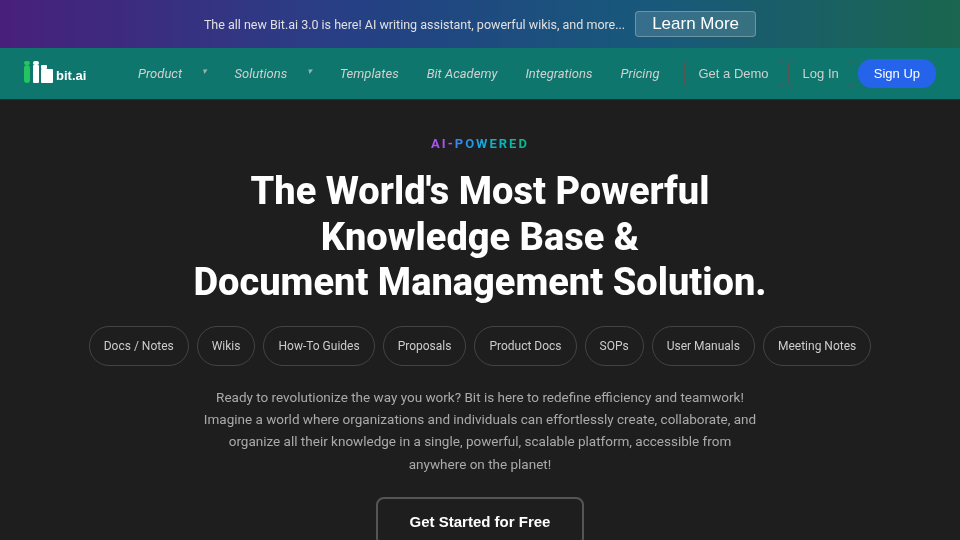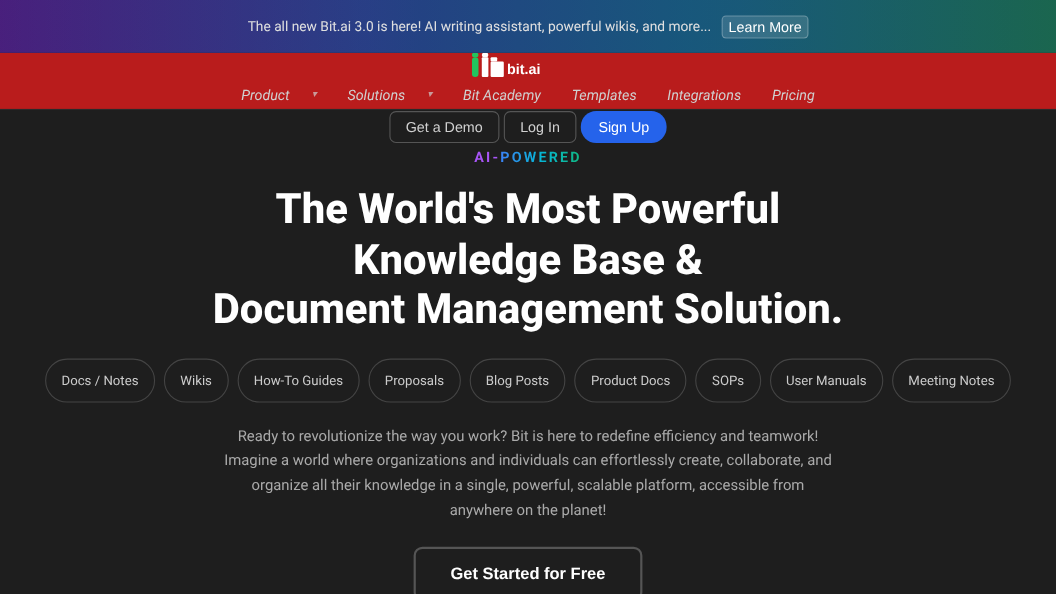--- a/index.html
+++ b/index.html
@@ -39,37 +39,36 @@
       position: relative;
       z-index: 1;
     }
 
     .learn-more-btn {
       position: relative;
       z-index: 1;
       background: #ffffff22;
       border: 1px solid #ffffff44;
       color: #ffffff;
-      padding: 2px 5px;
+      padding: 2px 16px;
       border-radius: 4px;
-      font-size: 13px;
+      font-size: 17px;
       cursor: pointer;
       text-align: center;
     }
 
     
     #navbar {
-      background: #b91c1c;
+      background: #0f766e;
       height: 52px;
       display: flex;
       align-items: center;
       padding: 0 24px;
       border-bottom: 1px solid #2a2a2a;
       gap: 0;
-      flex-direction: column;
     }
 
     .logo-area {
       display: flex;
       align-items: center;
       margin-right: 32px;
     }
 
     .logo-svg {
       width: 70px;
@@ -238,24 +237,24 @@
   <div class="nav-links">
     <div class="nav-item">
       <span>Product</span>
       <span class="nav-chevron">▾</span>
     </div>
     <div class="nav-item">
       <span>Solutions</span>
       <span class="nav-chevron">▾</span>
     </div>
     <div class="nav-item">
+      <span>Templates</span>
+    </div>
+    <div class="nav-item">
       <span>Bit Academy</span>
-    </div>
-    <div class="nav-item">
-      <span>Templates</span>
     </div>
     <div class="nav-item">
       <span>Integrations</span>
     </div>
     <div class="nav-item">
       <span>Pricing</span>
     </div>
   </div>
 
   <div class="nav-actions">
@@ -274,21 +273,20 @@
     <span>The World's Most Powerful</span><br>
     <span>Knowledge Base &amp;</span><br>
     <span>Document Management Solution.</span>
   </h1>
 
   <div class="tags-row">
     <span class="tag">Docs / Notes</span>
     <span class="tag">Wikis</span>
     <span class="tag">How-To Guides</span>
     <span class="tag">Proposals</span>
-    <span class="tag">Blog Posts</span>
     <span class="tag">Product Docs</span>
     <span class="tag">SOPs</span>
     <span class="tag">User Manuals</span>
     <span class="tag">Meeting Notes</span>
   </div>
 
   <p class="hero-description">Ready to revolutionize the way you work? Bit is here to redefine efficiency and teamwork! Imagine a world where organizations and individuals can effortlessly create, collaborate, and organize all their knowledge in a single, powerful, scalable platform, accessible from anywhere on the planet!</p>
 
   <button class="cta-btn">Get Started for Free</button>
 

